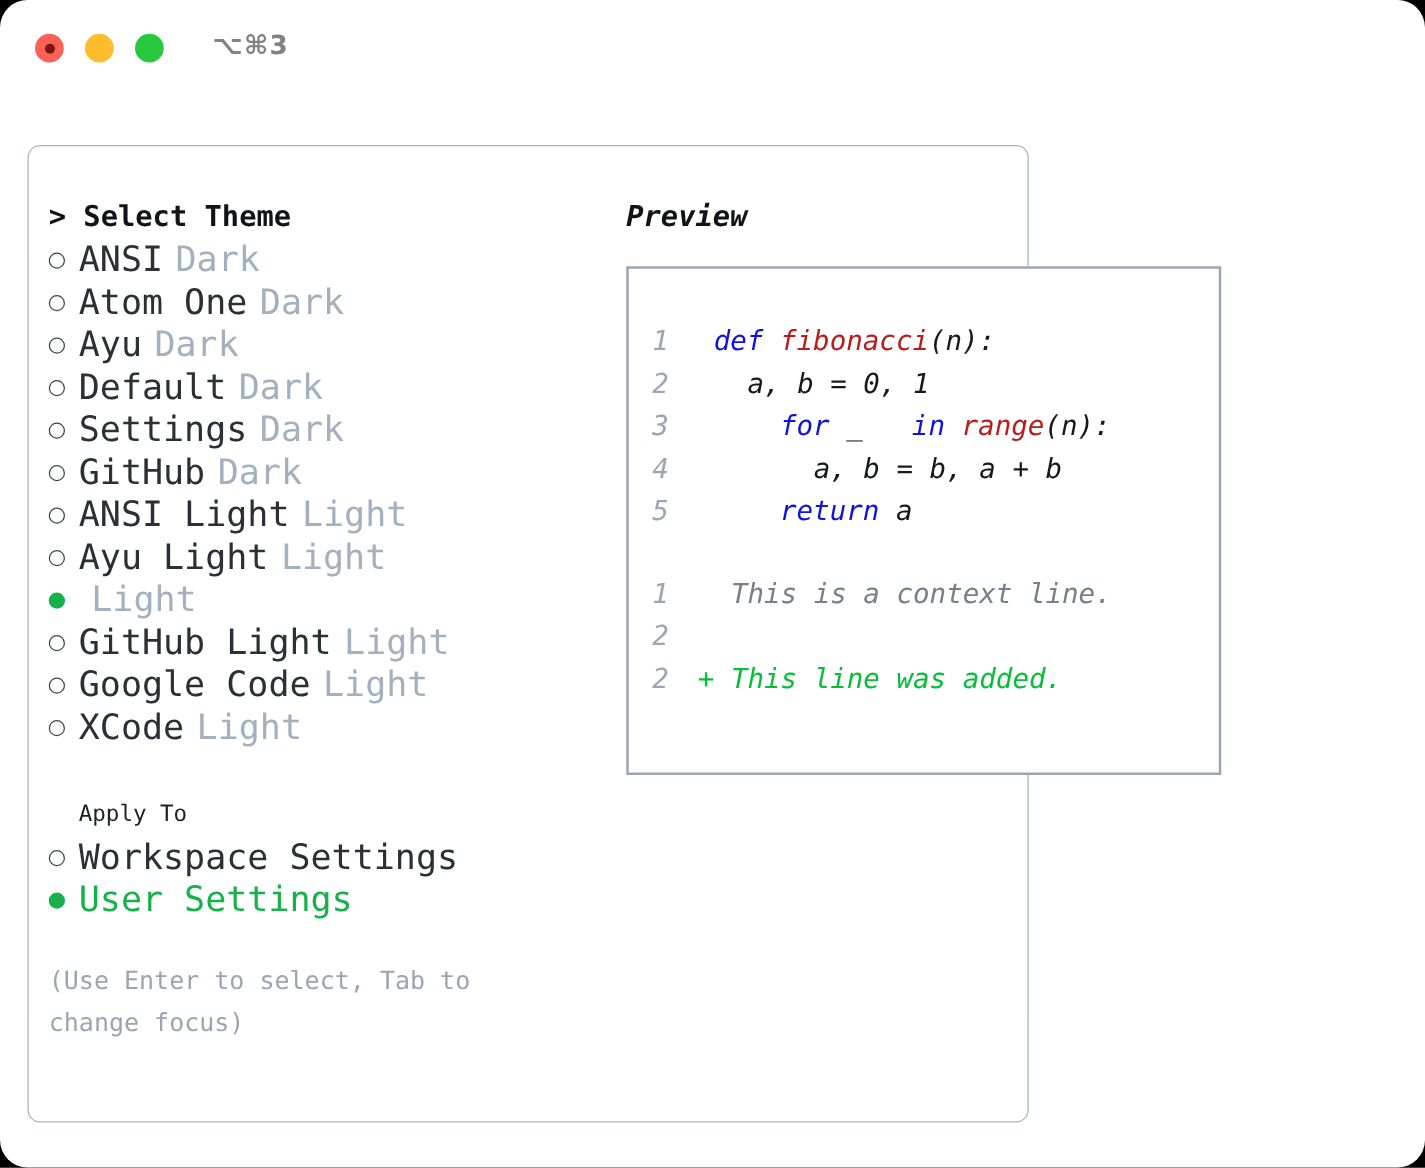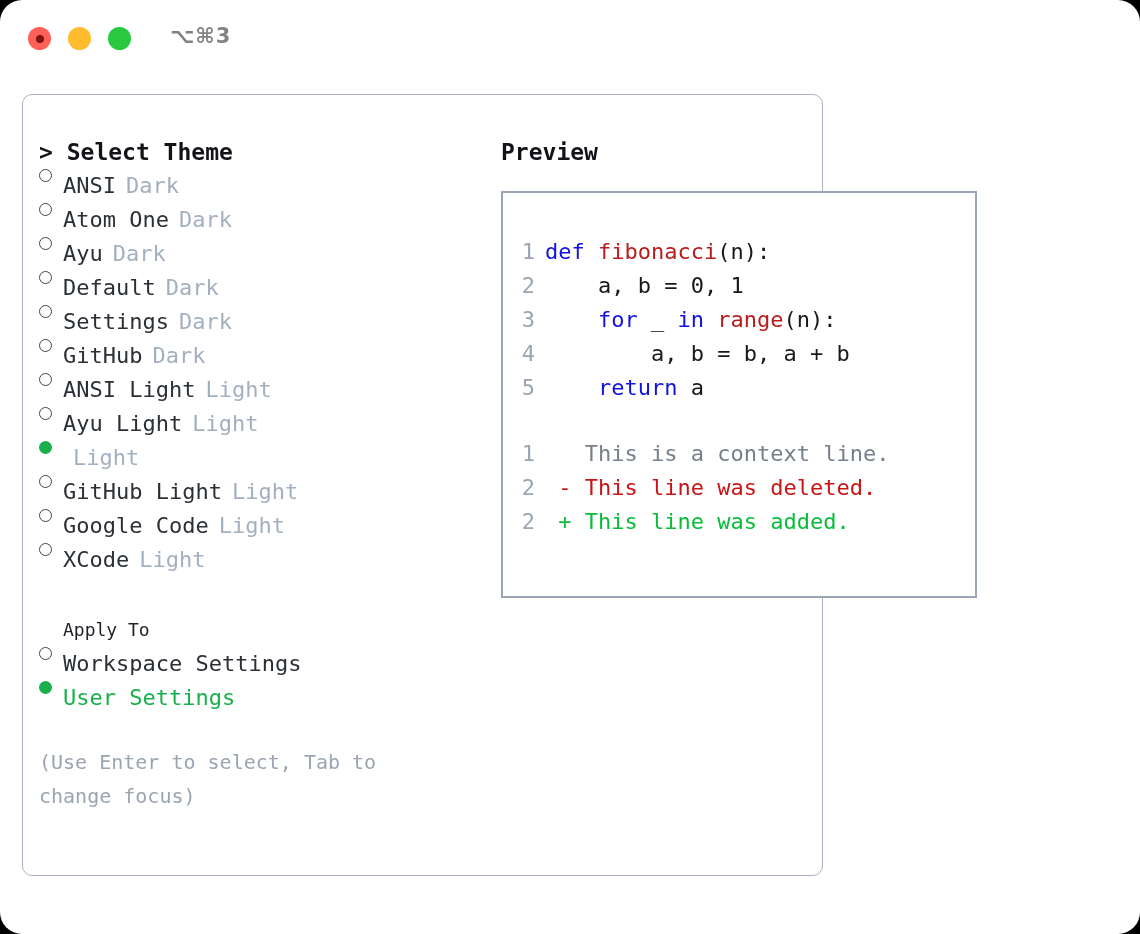--- a/index.html
+++ b/index.html
@@ -60,21 +60,21 @@
     font-weight: 700;
     letter-spacing: 1px;
     color: #808285;
     white-space: pre;
   }
 
   
   .panel {
     position: absolute;
     left: 22px;
-    top: 94px;
+    top: 116px;
     width: 801px;
     height: 782px;
     border: 1.6px solid #a9b4c0;
     border-radius: 10px;
     box-sizing: border-box;
     background: #ffffff;
   }
 
   
   .left-col {
@@ -88,24 +88,25 @@
     font-size: 23px;
     font-weight: 700;
     color: #111318;
     white-space: pre;
     line-height: 34px;
     height: 34px;
   }
 
   .opt-row {
     display: flex;
-    height: 34px;
-    line-height: 34px;
-    white-space: pre;
-    font-size: 22px;
+    align-items: center;
+    height: 34px;
+    line-height: 34px;
+    white-space: pre;
+    font-size: 28px;
   }
 
   .radio {
     width: 13px;
     height: 13px;
     border-radius: 50%;
     box-sizing: border-box;
     margin-right: 11px;
     flex: 0 0 auto;
   }
@@ -141,20 +142,21 @@
     width: 400px;
     white-space: pre-wrap;
   }
 
   
   .right-col {
     position: absolute;
     left: 478px;
     top: 40px;
     width: 500px;
+    font-style: italic;
   }
 
   .preview-box {
     margin-top: 22px;
     width: 476px;
     height: 407px;
     box-sizing: border-box;
     border: 2px solid #9aa6b4;
     background: #ffffff;
     padding: 42px 0 0 0;
@@ -172,21 +174,21 @@
     width: 42px;
     text-align: right;
     color: #9aa6b4;
     flex: 0 0 auto;
     padding-right: 10px;
     box-sizing: border-box;
   }
 
   .code-text { white-space: pre; }
 
-  .tok-kw   { color: #1212e0; }
+  .tok-kw   { color: #1212e0; margin-left: 26px; }
   .tok-fn   { color: #b91c1c; }
   .tok-pl   { color: #16181c; }
   .tok-ctx  { color: #76808c; }
   .tok-del  { color: #c81414; }
   .tok-add  { color: #09bd3a; }
 
   .code-spacer { height: 32px; }
 </style>
 </head>
 <body>
@@ -236,20 +238,20 @@
         <div id="code-lines">
             <div class="code-line"><span class="lineno">1</span><span class="code-text"><span class="tok-kw">def </span><span class="tok-fn">fibonacci</span><span class="tok-pl">(n):</span></span></div>
             <div class="code-line"><span class="lineno">2</span><span class="code-text"><span class="tok-pl">    a, b = 0, 1</span></span></div>
             <div class="code-line"><span class="lineno">3</span><span class="code-text"><span class="tok-pl">    </span><span class="tok-kw">for</span><span class="tok-pl"> _ </span><span class="tok-kw">in</span><span class="tok-pl"> </span><span class="tok-fn">range</span><span class="tok-pl">(n):</span></span></div>
             <div class="code-line"><span class="lineno">4</span><span class="code-text"><span class="tok-pl">        a, b = b, a + b</span></span></div>
             <div class="code-line"><span class="lineno">5</span><span class="code-text"><span class="tok-pl">    </span><span class="tok-kw">return</span><span class="tok-pl"> a</span></span></div>
           </div>
         <div class="code-spacer"></div>
         <div id="diff-lines">
             <div class="code-line"><span class="lineno">1</span><span class="code-text"><span class="tok-ctx">   This is a context line.</span></span></div>
-            <div class="code-line"><span class="lineno">2</span><span class="code-text"><span class="tok-del"> - This line was deleted.</span></span></div>
+            <div class="code-line"><span class="lineno">2</span></div>
             <div class="code-line"><span class="lineno">2</span><span class="code-text"><span class="tok-add"> + This line was added.</span></span></div>
           </div>
       </div>
     </div>
 
   </div>
 </div>
 
 </body></html>

